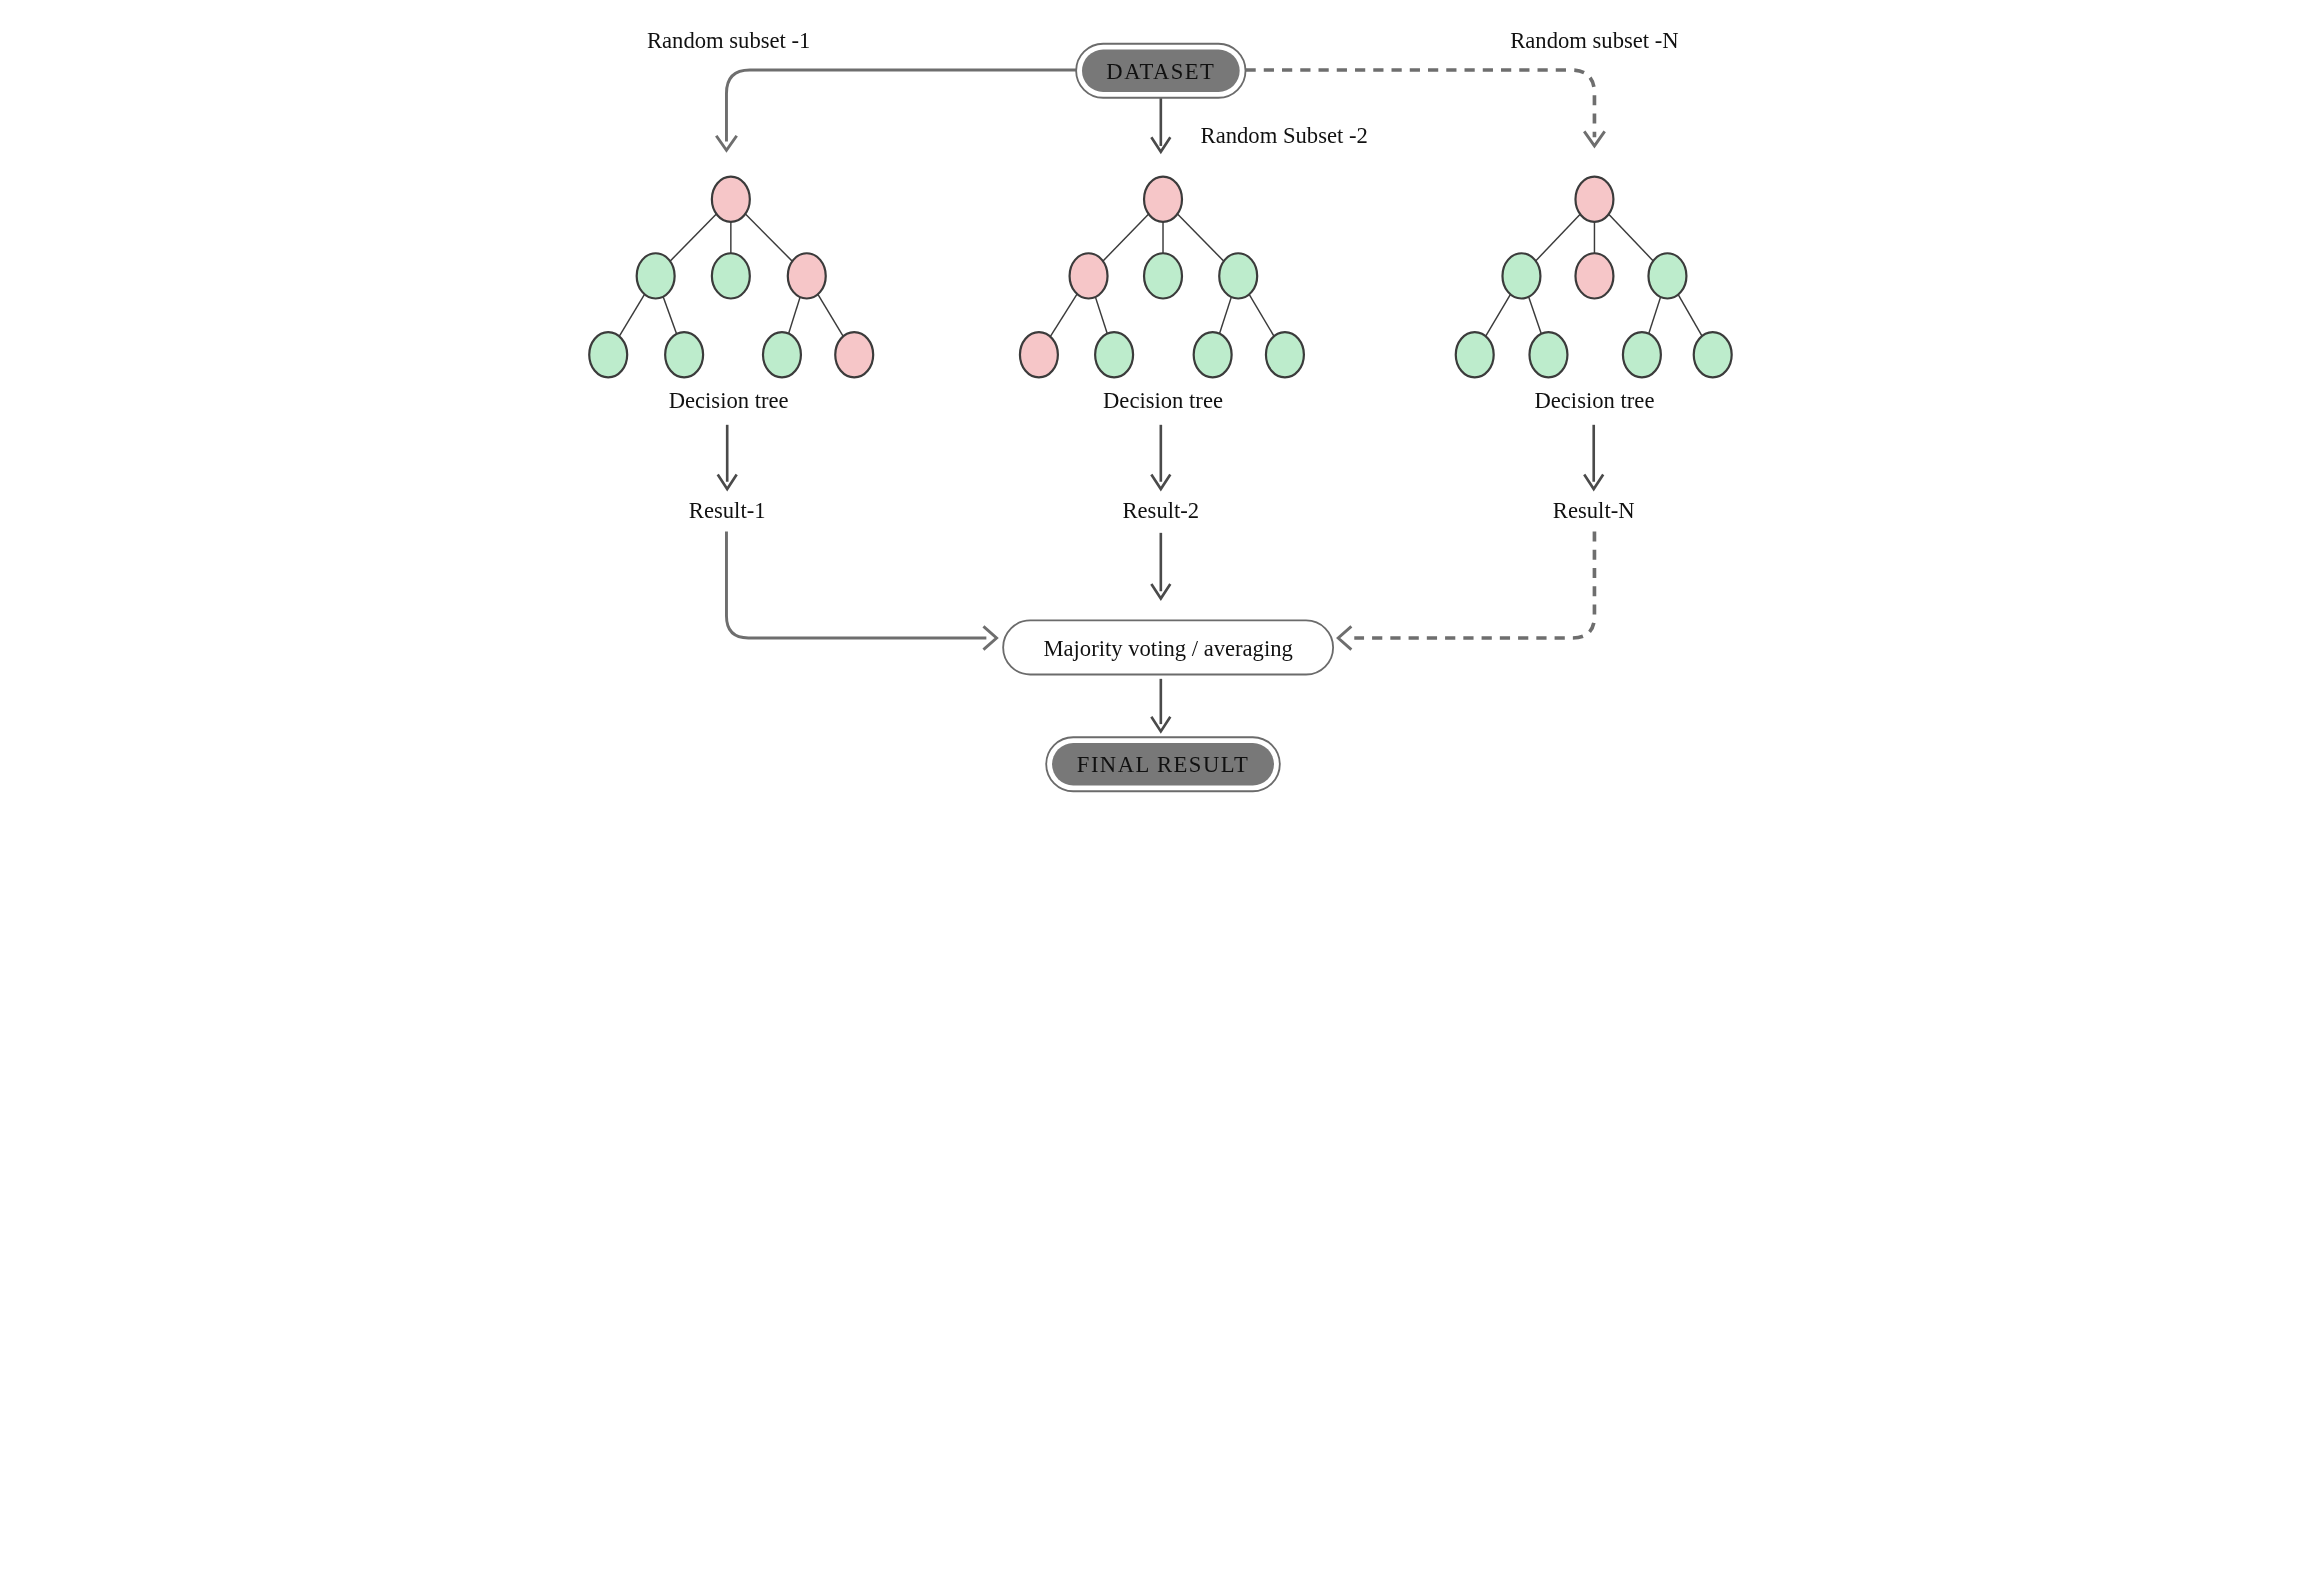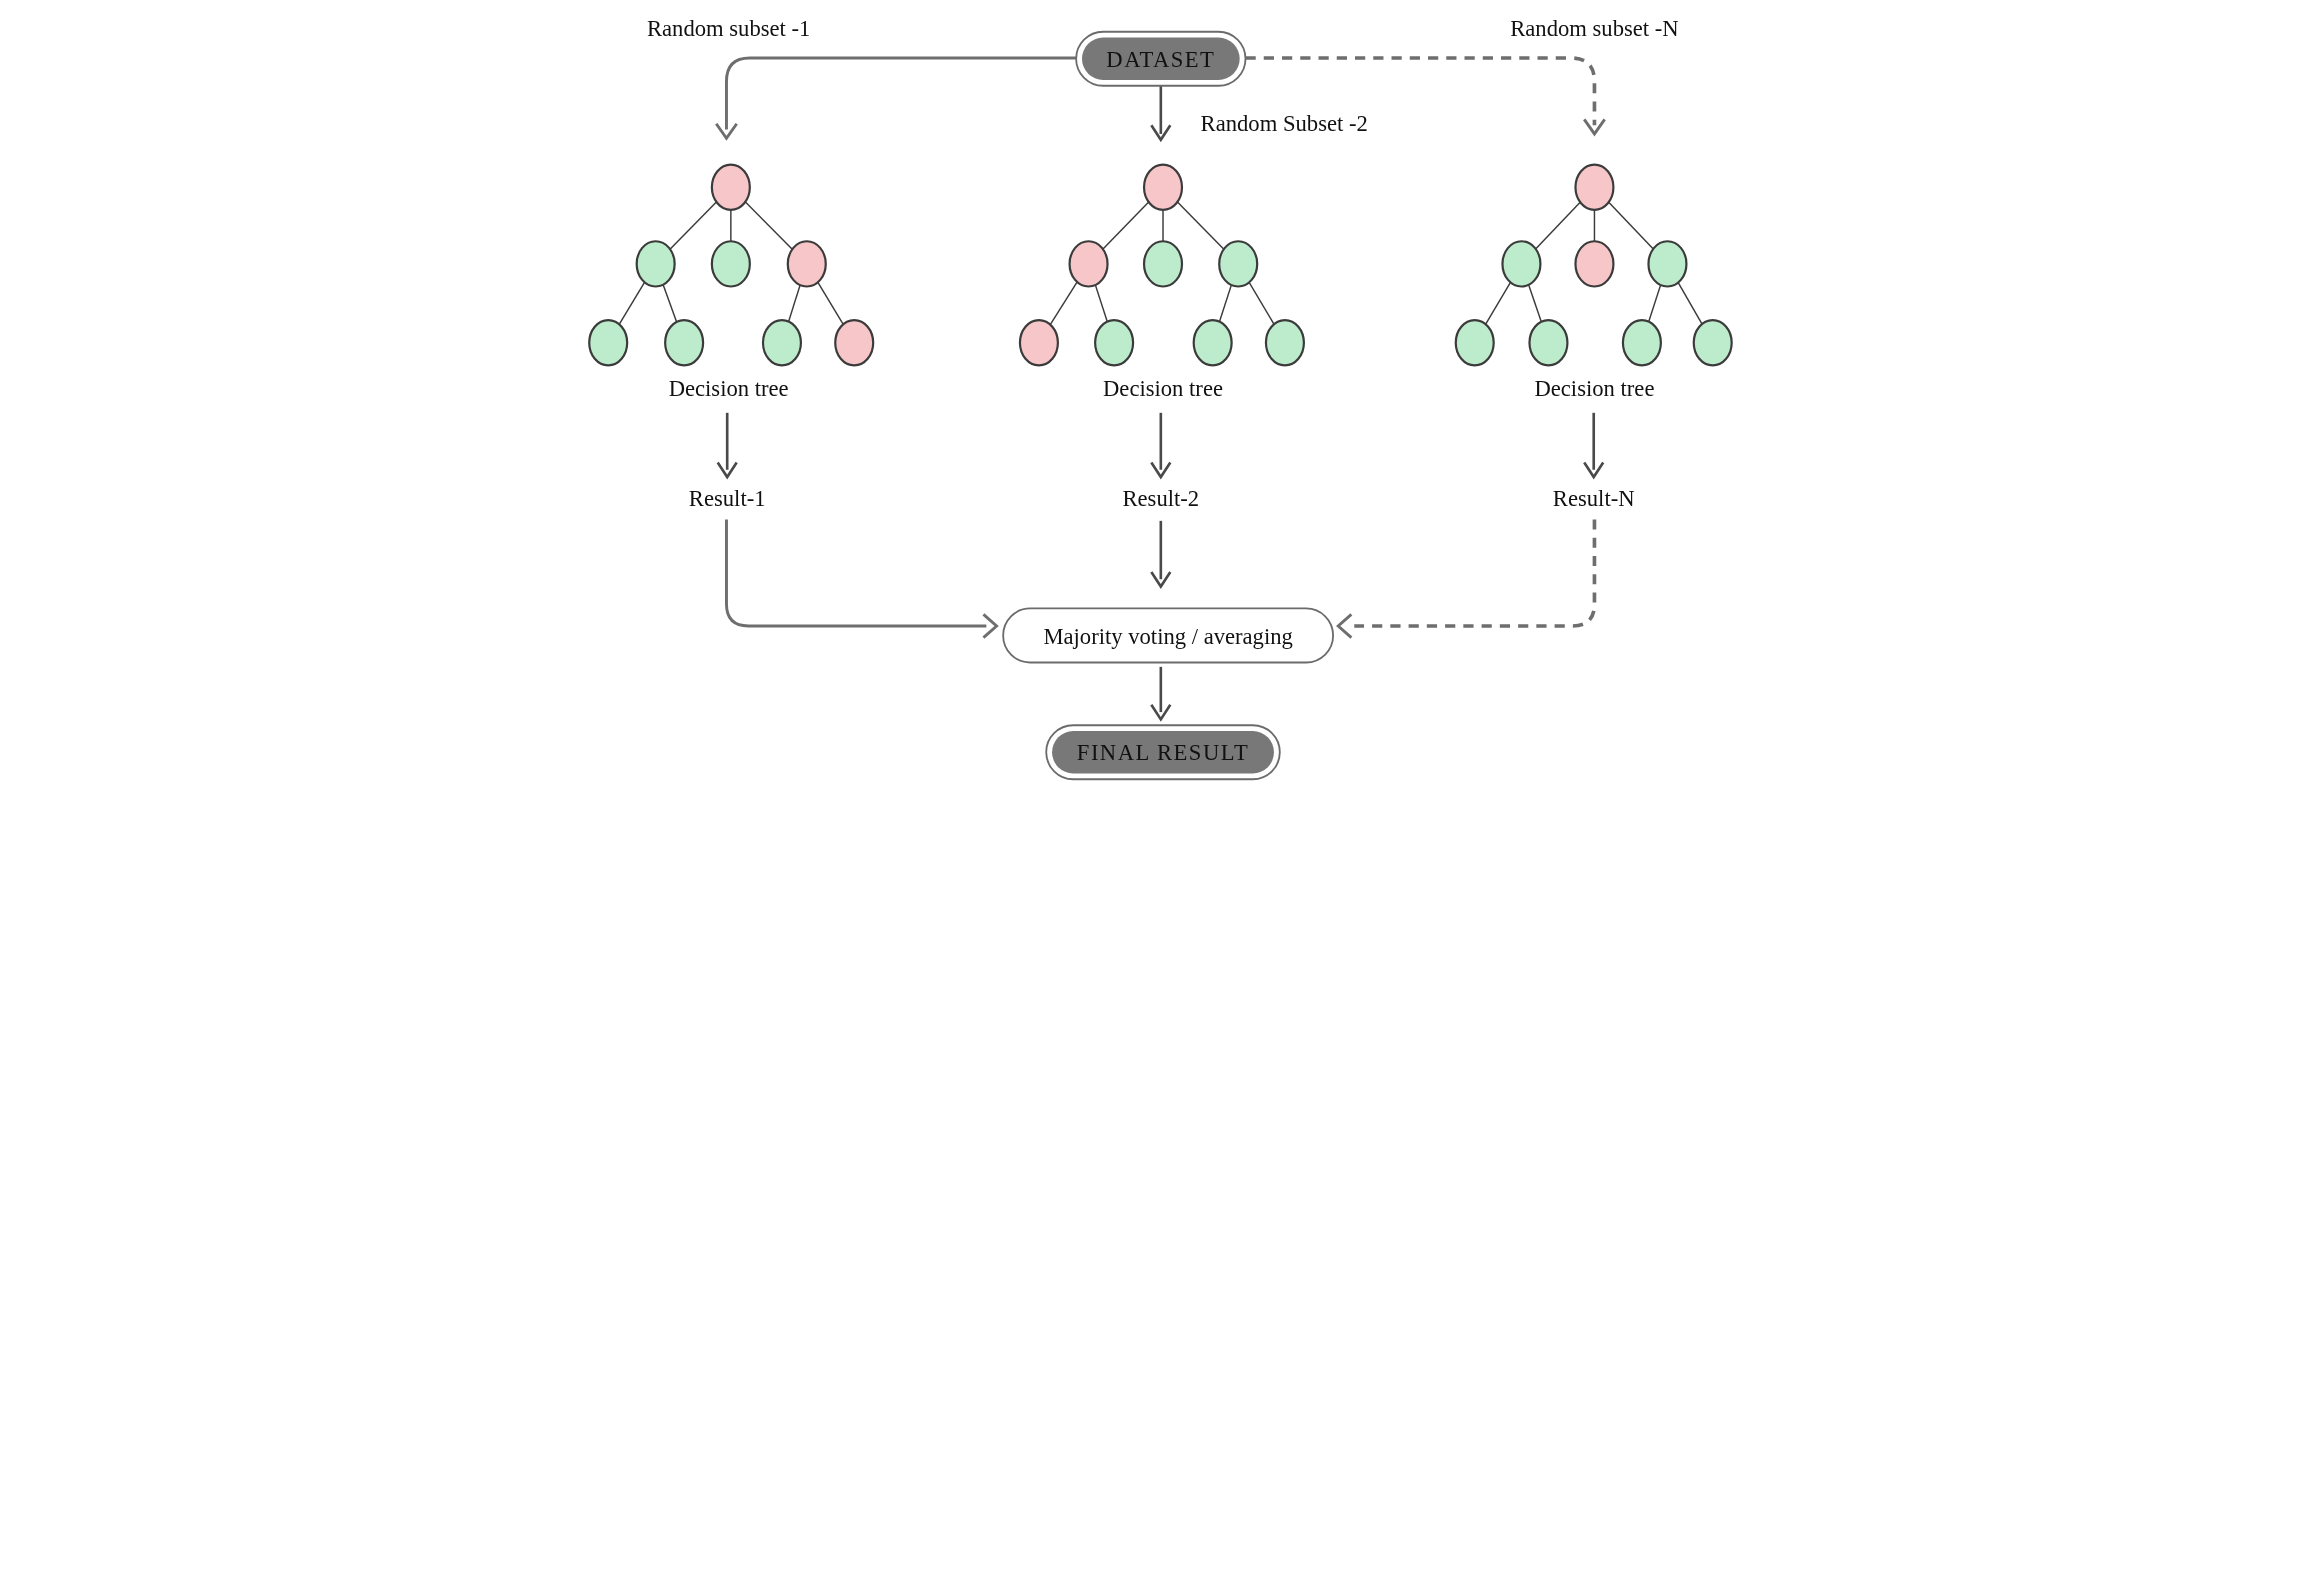--- a/index.html
+++ b/index.html
@@ -1,16 +1,16 @@
 <!DOCTYPE html>
 <html style="font-size:11.7px"><head>
 <meta charset="utf-8">
 <style>
   html,body{margin:0;padding:0;background:#ffffff;}
-  .stage{width:100%;max-width:1160px;margin:4px auto;}
+  .stage{width:100%;max-width:1160px;margin:16px auto;}
   svg{display:block;width:100%;height:auto;}
   text{
     font-family:"Liberation Serif","DejaVu Serif",serif;
     fill:#111111;
   }
   .lbl{font-size:31px;}
   .pill-text{font-size:31px;letter-spacing:2px;}
   .mid{text-anchor:middle;dominant-baseline:central;}
   .route{fill:none;stroke-width:4;}
   .route-dashed{fill:none;stroke-width:5;stroke-dasharray:14 11;}

